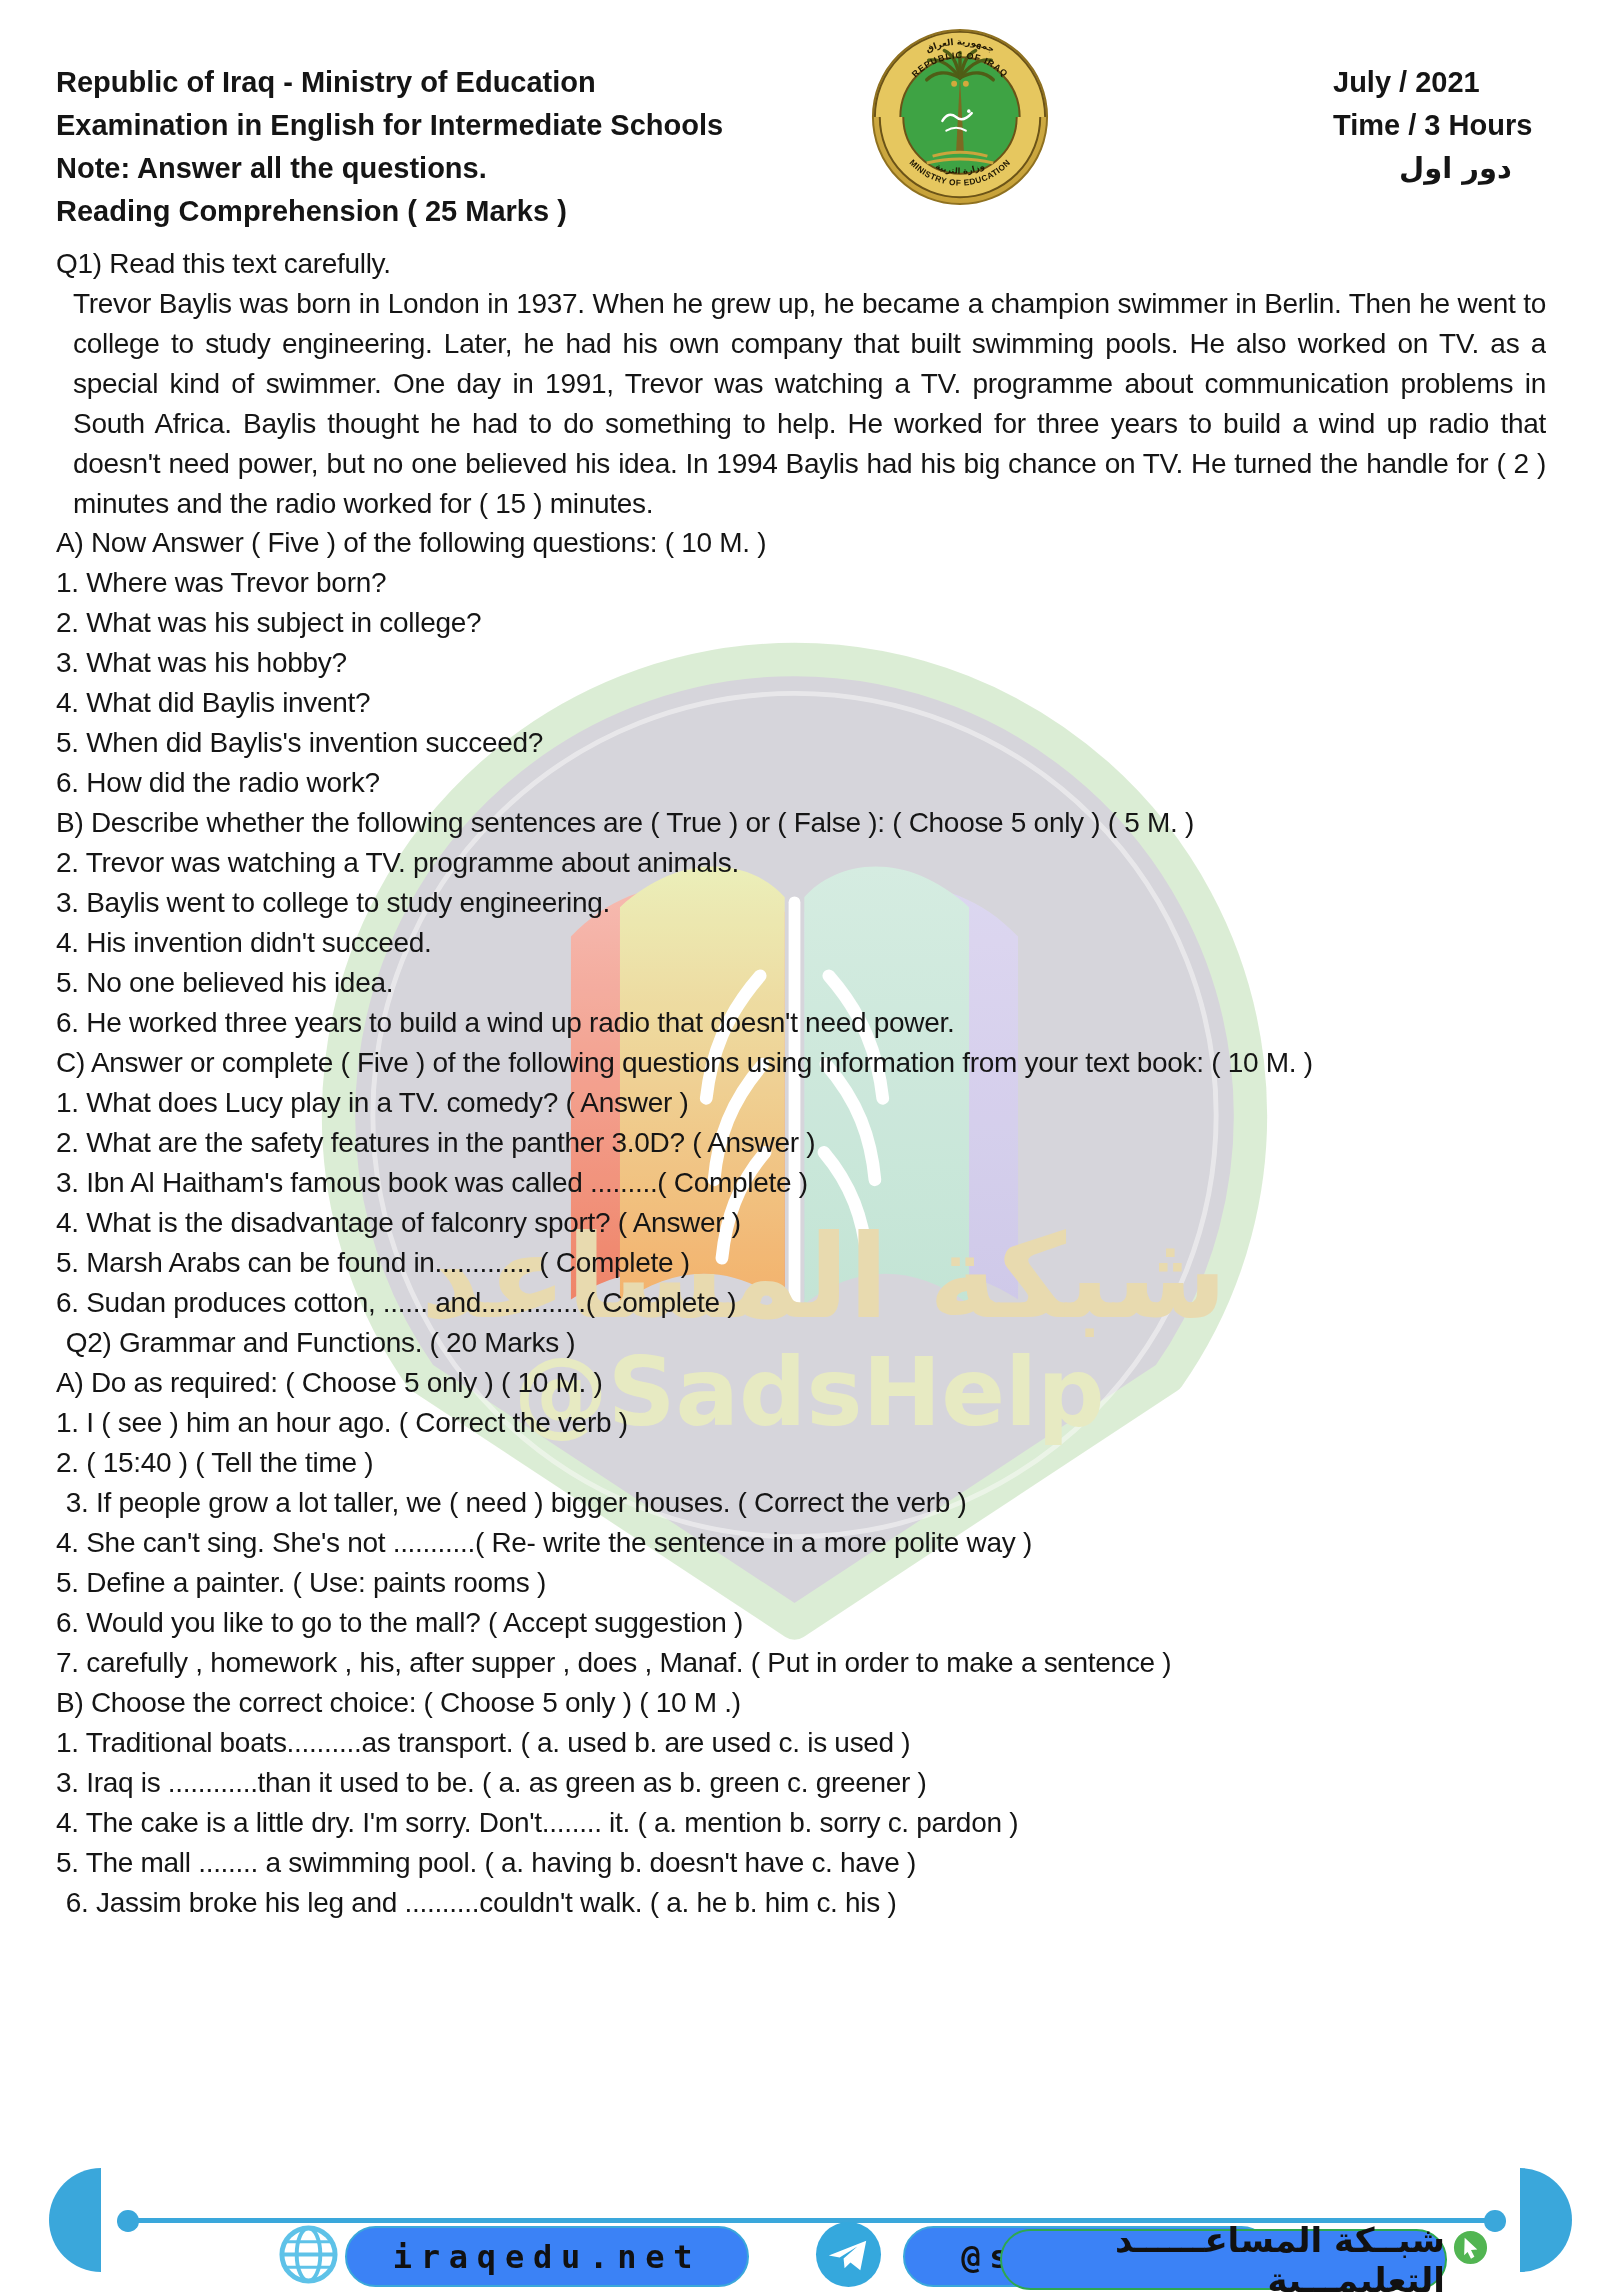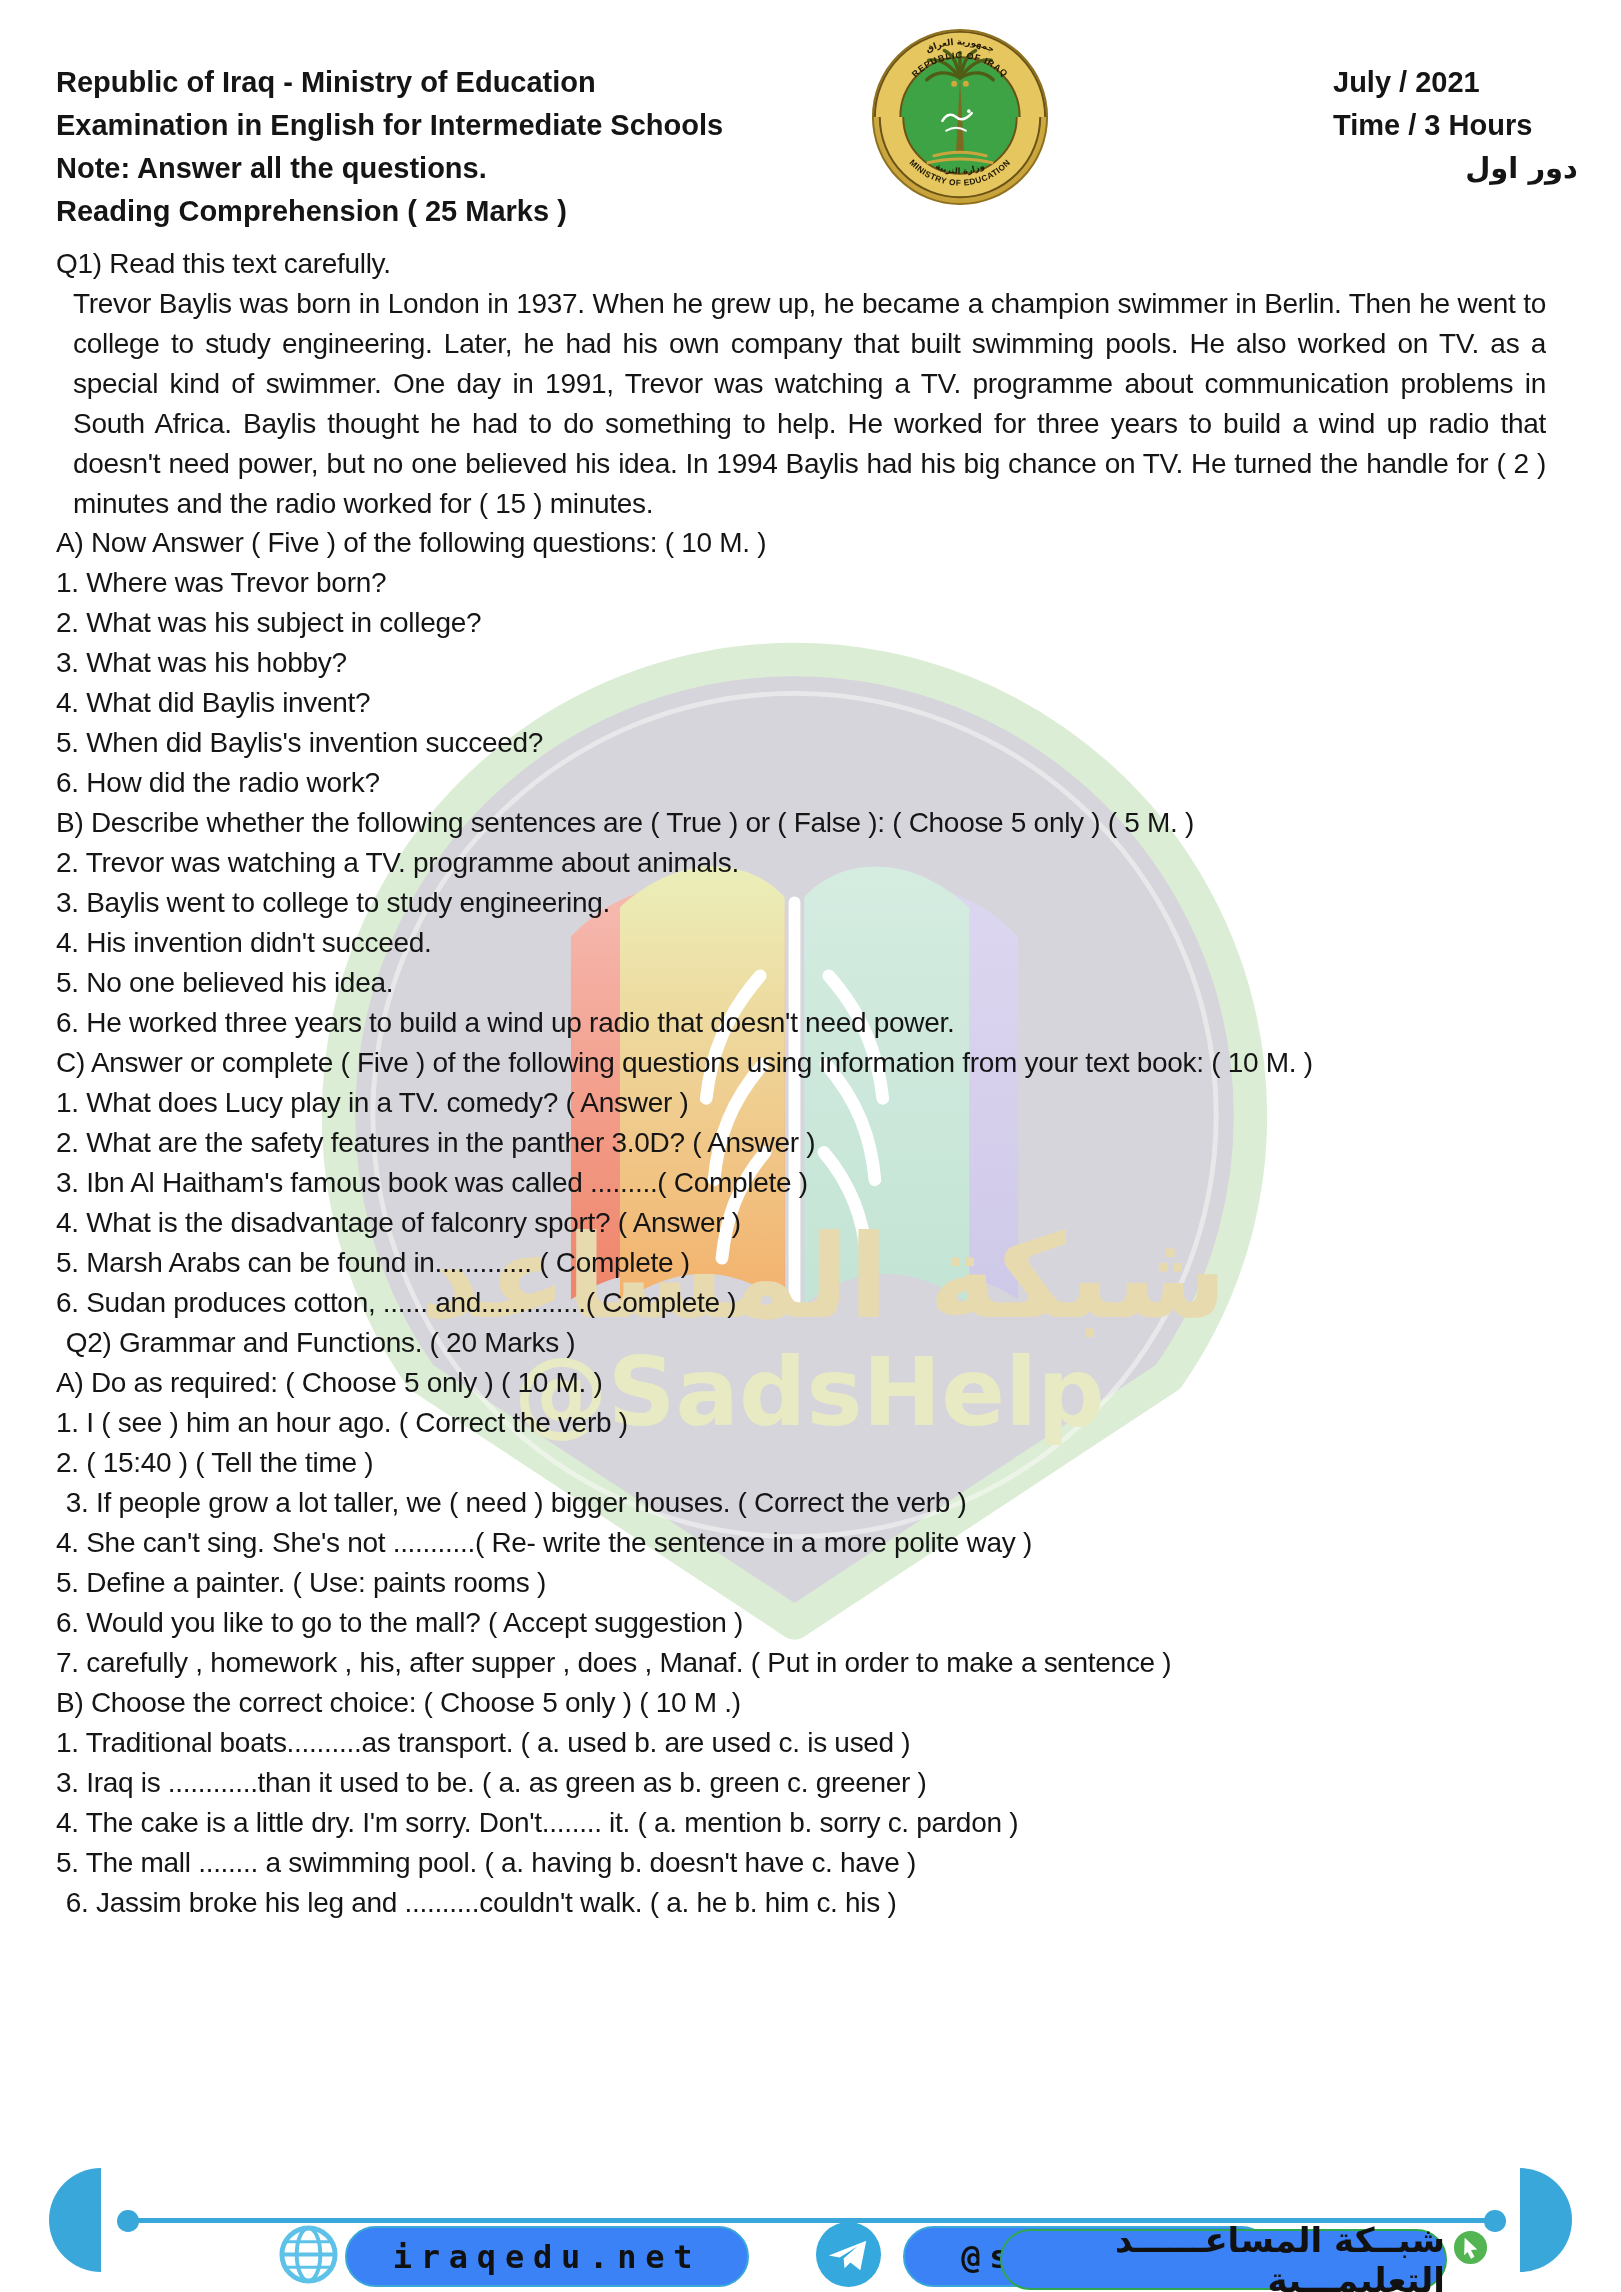--- a/index.html
+++ b/index.html
@@ -2,21 +2,21 @@
 <html><head>
 <meta charset="utf-8">
 <style>
   html,body{margin:0;padding:0;background:#e8e8e8;}
   .page{position:relative;width:1621px;height:2293px;background:#ffffff;overflow:hidden;
         font-family:"Liberation Sans",sans-serif;color:#151515;}
 
   
   .hleft{position:absolute;left:56px;top:61px;font-weight:bold;font-size:29px;line-height:43px;white-space:nowrap;}
   .hright{position:absolute;left:1333px;top:61px;width:245px;font-weight:bold;font-size:29px;line-height:43px;}
-  .hright .ar{ text-align:right; direction:rtl; font-family:"DejaVu Sans","Liberation Sans",sans-serif;}
+  .hright .ar{ text-align:center; direction:rtl; font-family:"DejaVu Sans","Liberation Sans",sans-serif;}
   .seal{position:absolute;left:870px;top:27.4px;}
 
   
   .watermark{position:absolute;left:314px;top:613px;opacity:.92;}
   .wm-ar{font-family:"DejaVu Sans",sans-serif;font-weight:bold;}
   .wm-en{font-family:"DejaVu Sans",sans-serif;font-weight:bold;}
 
   
   .content{position:absolute;left:56px;top:244px;width:1490px;font-size:28px;
            letter-spacing:-0.3px;line-height:40px;z-index:3;}

